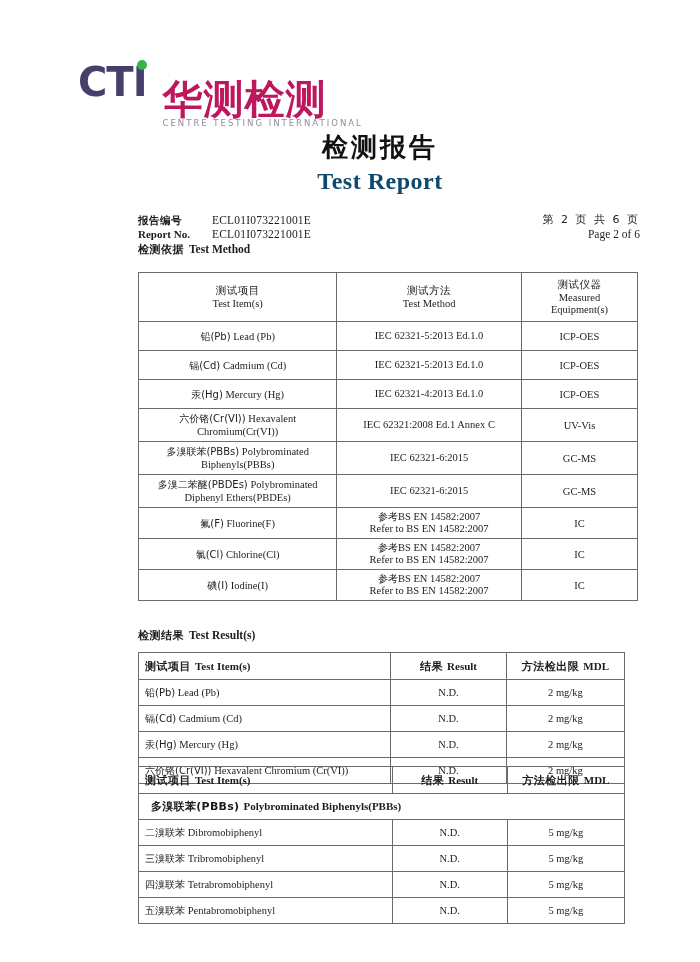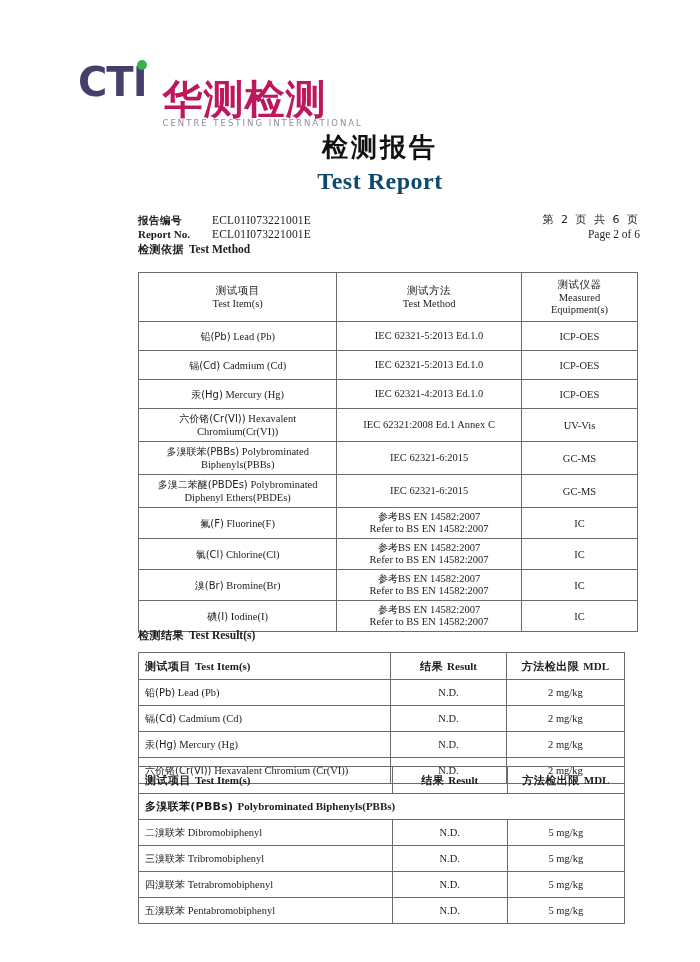--- a/index.html
+++ b/index.html
@@ -290,21 +290,21 @@
     font-family: "DejaVu Sans", sans-serif;
     font-size: 10px;
   }
   .res-val {
     text-align: center;
     font-family: "Liberation Serif", serif;
     font-size: 10.5px;
   }
   .group-row td {
     text-align: left;
-    padding-left: 6px;
+    padding-left: 12px;
     height: 20px;
   }
   .group-row .zh {
     font-family: "DejaVu Sans", sans-serif;
     font-weight: bold;
     font-size: 11px;
     letter-spacing: 0.3px;
   }
   .group-row .en {
     font-family: "Liberation Serif", serif;
@@ -429,28 +429,20 @@
 
     <tr>
       <td><span class="itm"><span class="zh">氯(Cl)</span> <span>Chlorine(Cl)</span></span></td>
       <td>
           <span class="meth-ref"><span class="zh">参考</span><span>BS EN 14582:2007</span></span>
           <span class="meth-ref">Refer to BS EN 14582:2007</span>
         </td>
       <td><span class="equip">IC</span></td>
     </tr>
 
-    <tr>
-      <td><span class="itm"><span class="zh">溴(Br)</span> <span>Bromine(Br)</span></span></td>
-      <td>
-          <span class="meth-ref"><span class="zh">参考</span><span>BS EN 14582:2007</span></span>
-          <span class="meth-ref">Refer to BS EN 14582:2007</span>
-        </td>
-      <td><span class="equip">IC</span></td>
-    </tr>
 
     <tr>
       <td><span class="itm"><span class="zh">碘(I)</span> <span>Iodine(I)</span></span></td>
       <td>
           <span class="meth-ref"><span class="zh">参考</span><span>BS EN 14582:2007</span></span>
           <span class="meth-ref">Refer to BS EN 14582:2007</span>
         </td>
       <td><span class="equip">IC</span></td>
     </tr>
   </tbody>

